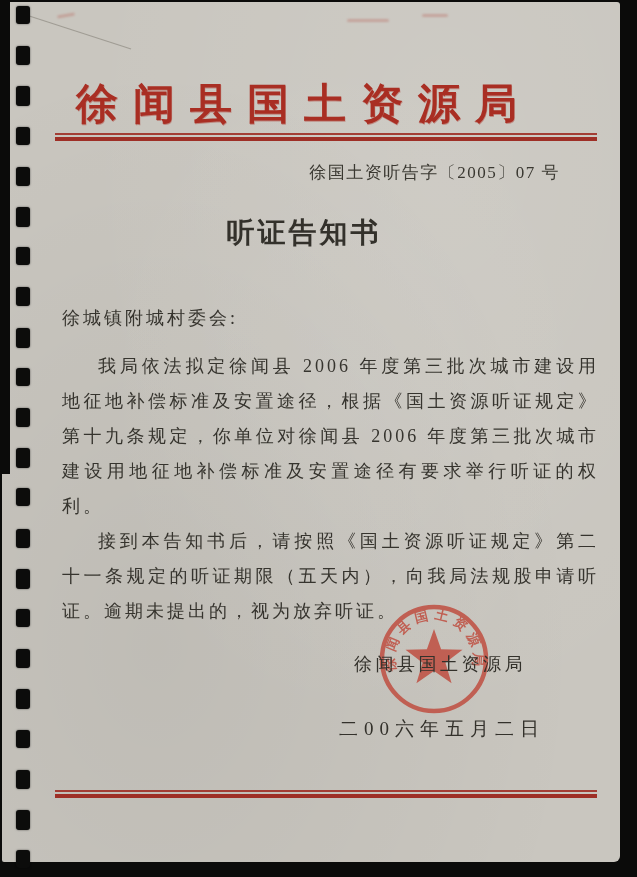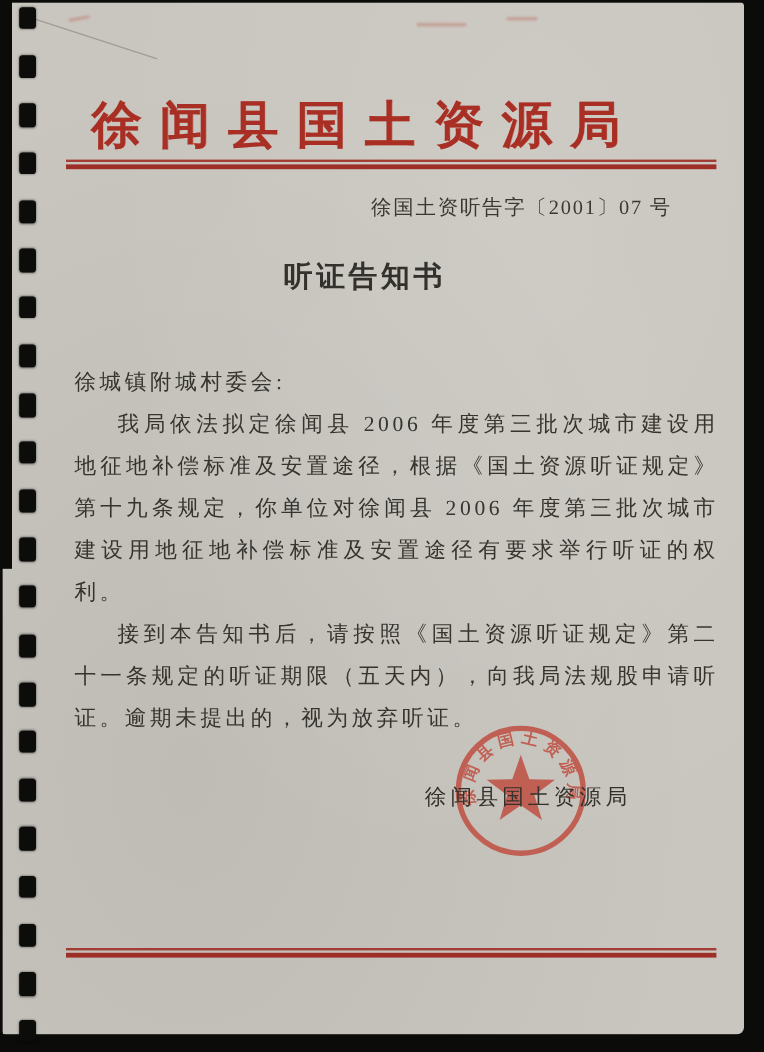--- a/index.html
+++ b/index.html
@@ -56,33 +56,33 @@
   .rule-bottom{top:788px;}
   .doc-number{
     position:absolute;top:159px;right:60px;
     font-size:17px;color:#3a3831;
     letter-spacing:1.5px;
   }
   .doc-title{
     position:absolute;top:212px;left:0;right:14px;
     text-align:center;
     font-family:"Liberation Sans","DejaVu Sans",sans-serif;
-    font-size:24px;font-weight:bold;color:#33312b;
+    font-size:28px;font-weight:bold;color:#33312b;
     letter-spacing:3px;
   }
   .body-text{
     position:absolute;left:60px;top:283px;width:537px;
     font-size:18px;line-height:35px;
     color:#36342e;
     letter-spacing:3px;
     text-align:justify;
   }
   .addressee{margin:16px 0 0 0;}
   .body-text p.para{margin:0;text-indent:2em;}
-  .body-text p.first{margin-top:0;}
+  .body-text p.first{margin-top:13px;}
   .seal{
     position:absolute;left:372px;top:597px;width:120px;height:120px;
     opacity:0.82;
   }
   .signature{
     position:absolute;left:352px;top:650px;
     font-size:18px;color:#33312b;letter-spacing:3.5px;
     z-index:3;white-space:nowrap;
   }
   .sign-date{
@@ -108,21 +108,21 @@
     <div class="smudge" style="left:55px;top:12px;width:18px;transform:rotate(-10deg);"></div>
 
     <div class="agency">徐闻县国土资源局</div>
 
     <div class="rule rule-top">
       <div class="thin"></div>
       <div class="gap"></div>
       <div class="thick"></div>
     </div>
 
-    <div class="doc-number">徐国土资听告字〔2001〕07 号</div>
+    <div class="doc-number">徐国土资听告字〔2005〕07 号</div>
 
     <div class="doc-title">听证告知书</div>
 
     <div class="body-text">
       <p class="addressee">徐城镇附城村委会:</p>
       <p class="para first">我局依法拟定徐闻县 2006 年度第三批次城市建设用地征地补偿标准及安置途径，根据《国土资源听证规定》第十九条规定，你单位对徐闻县 2006 年度第三批次城市建设用地征地补偿标准及安置途径有要求举行听证的权利。</p>
       <p class="para">接到本告知书后，请按照《国土资源听证规定》第二十一条规定的听证期限（五天内），向我局法规股申请听证。逾期未提出的，视为放弃听证。</p>
     </div>
 
     <svg class="seal" viewBox="-60 -60 120 120" xmlns="http://www.w3.org/2000/svg">
@@ -130,20 +130,21 @@
       <polygon points="0,-30 -7.1,-9.7 -28.5,-9.3 -11.4,3.7 -17.6,24.3 0,12 17.6,24.3 11.4,3.7 28.5,-9.3 7.1,-9.7" fill="#bf4a3c"></polygon>
       <defs>
         <path id="sealArc" d="M -23.3 31.8 A 39.5 39.5 0 1 1 23.3 31.8" fill="none"></path>
       </defs>
       <text font-size="13.5" font-weight="bold" fill="#bf4a3c" letter-spacing="5" font-family="Liberation Serif, DejaVu Serif, serif">
         <textPath href="#sealArc" startOffset="50%" text-anchor="middle">徐闻县国土资源局</textPath>
       </text>
     </svg>
 
     <div class="signature">徐闻县国土资源局</div>
+    <div class="sign-date">二00六年五月二日</div>
 
     <div class="rule rule-bottom">
       <div class="thin"></div>
       <div class="gap"></div>
       <div class="thick"></div>
     </div>
 
     <div class="holes">
         <div class="hole" style="top: 4px; height: 18px;"></div>
         <div class="hole" style="top: 44.2px; height: 19px;"></div>

